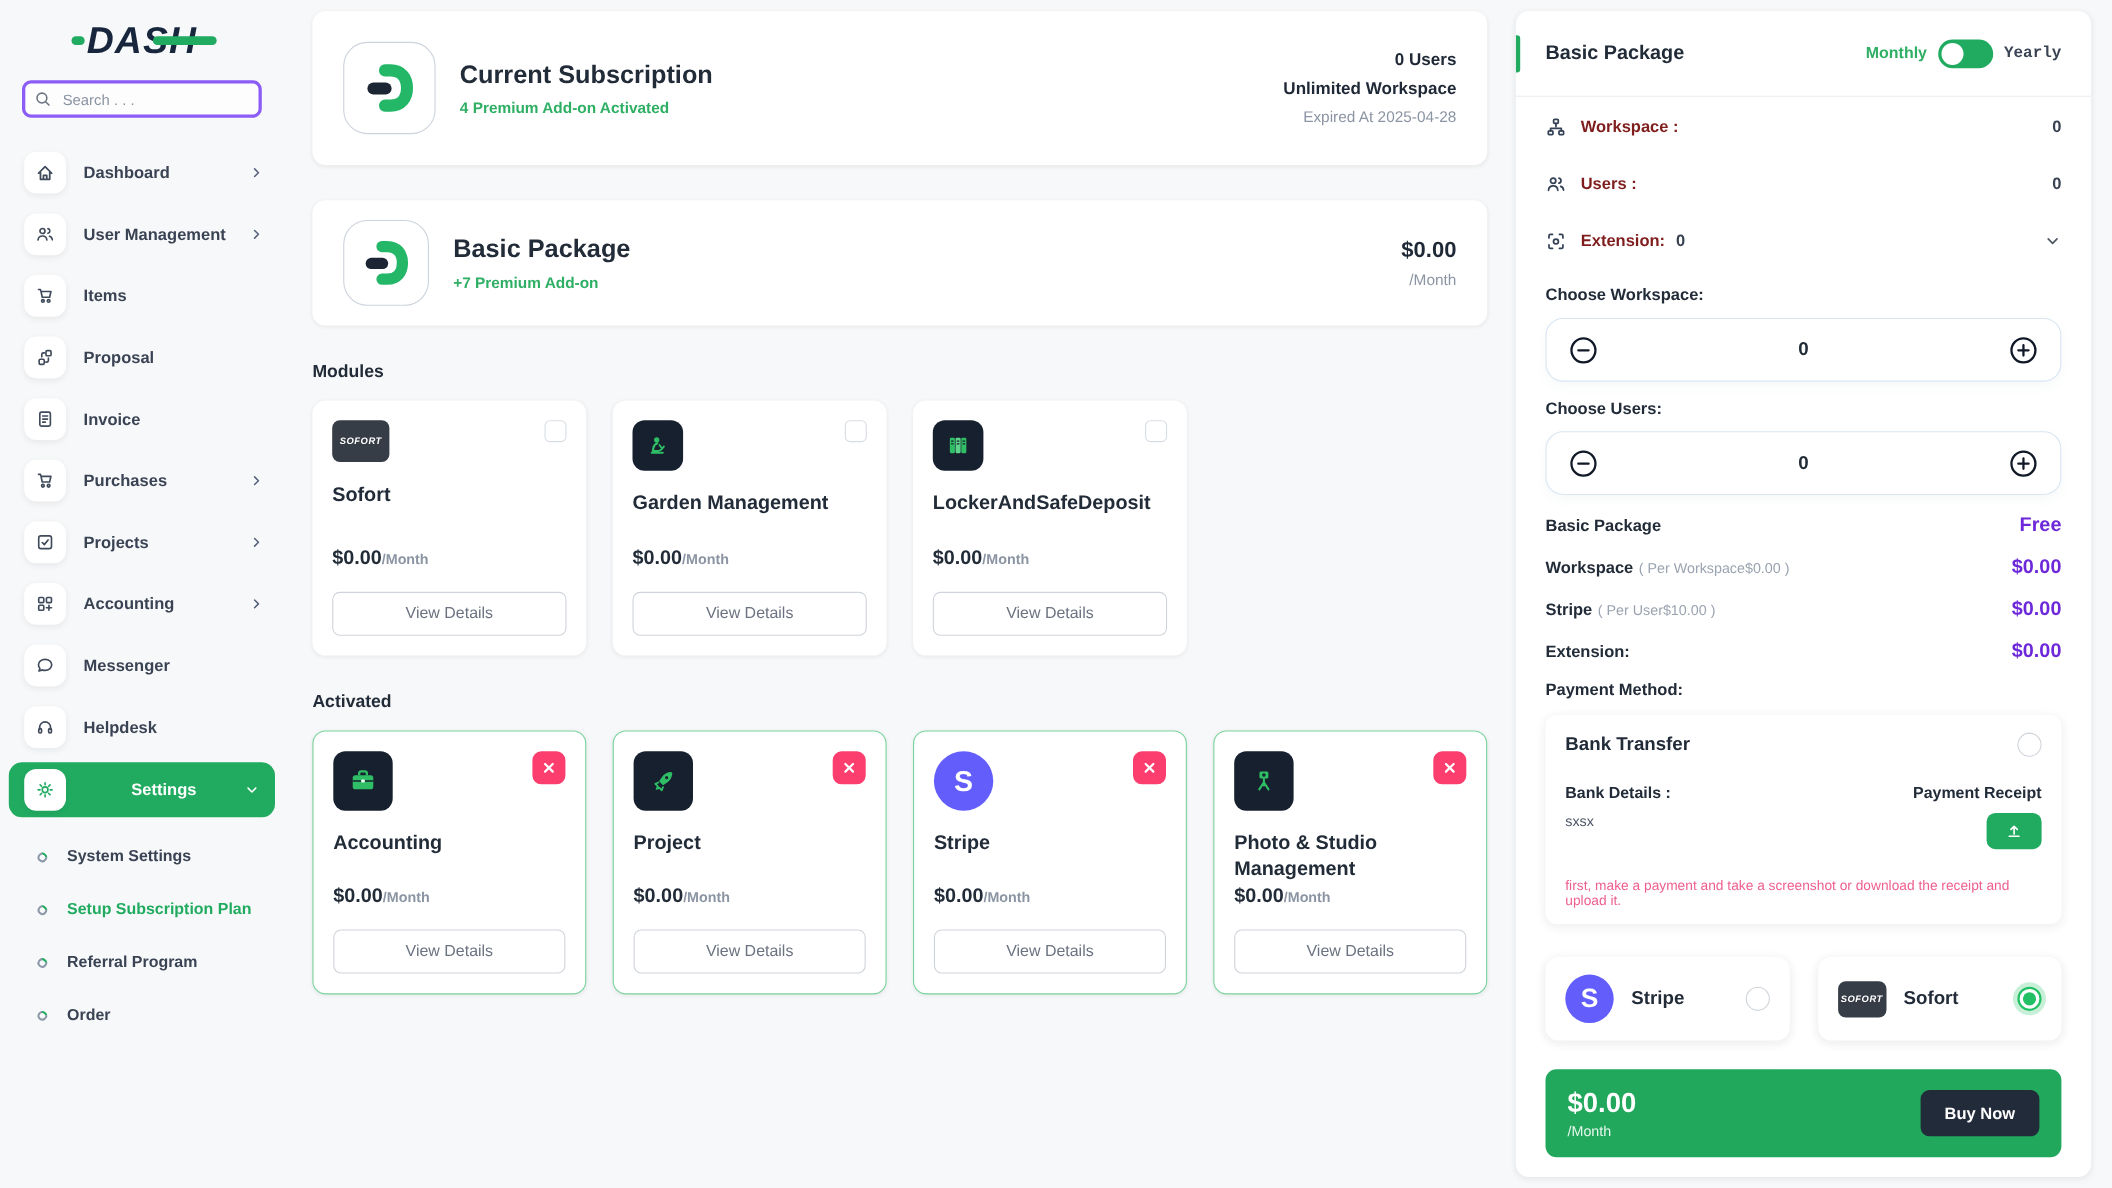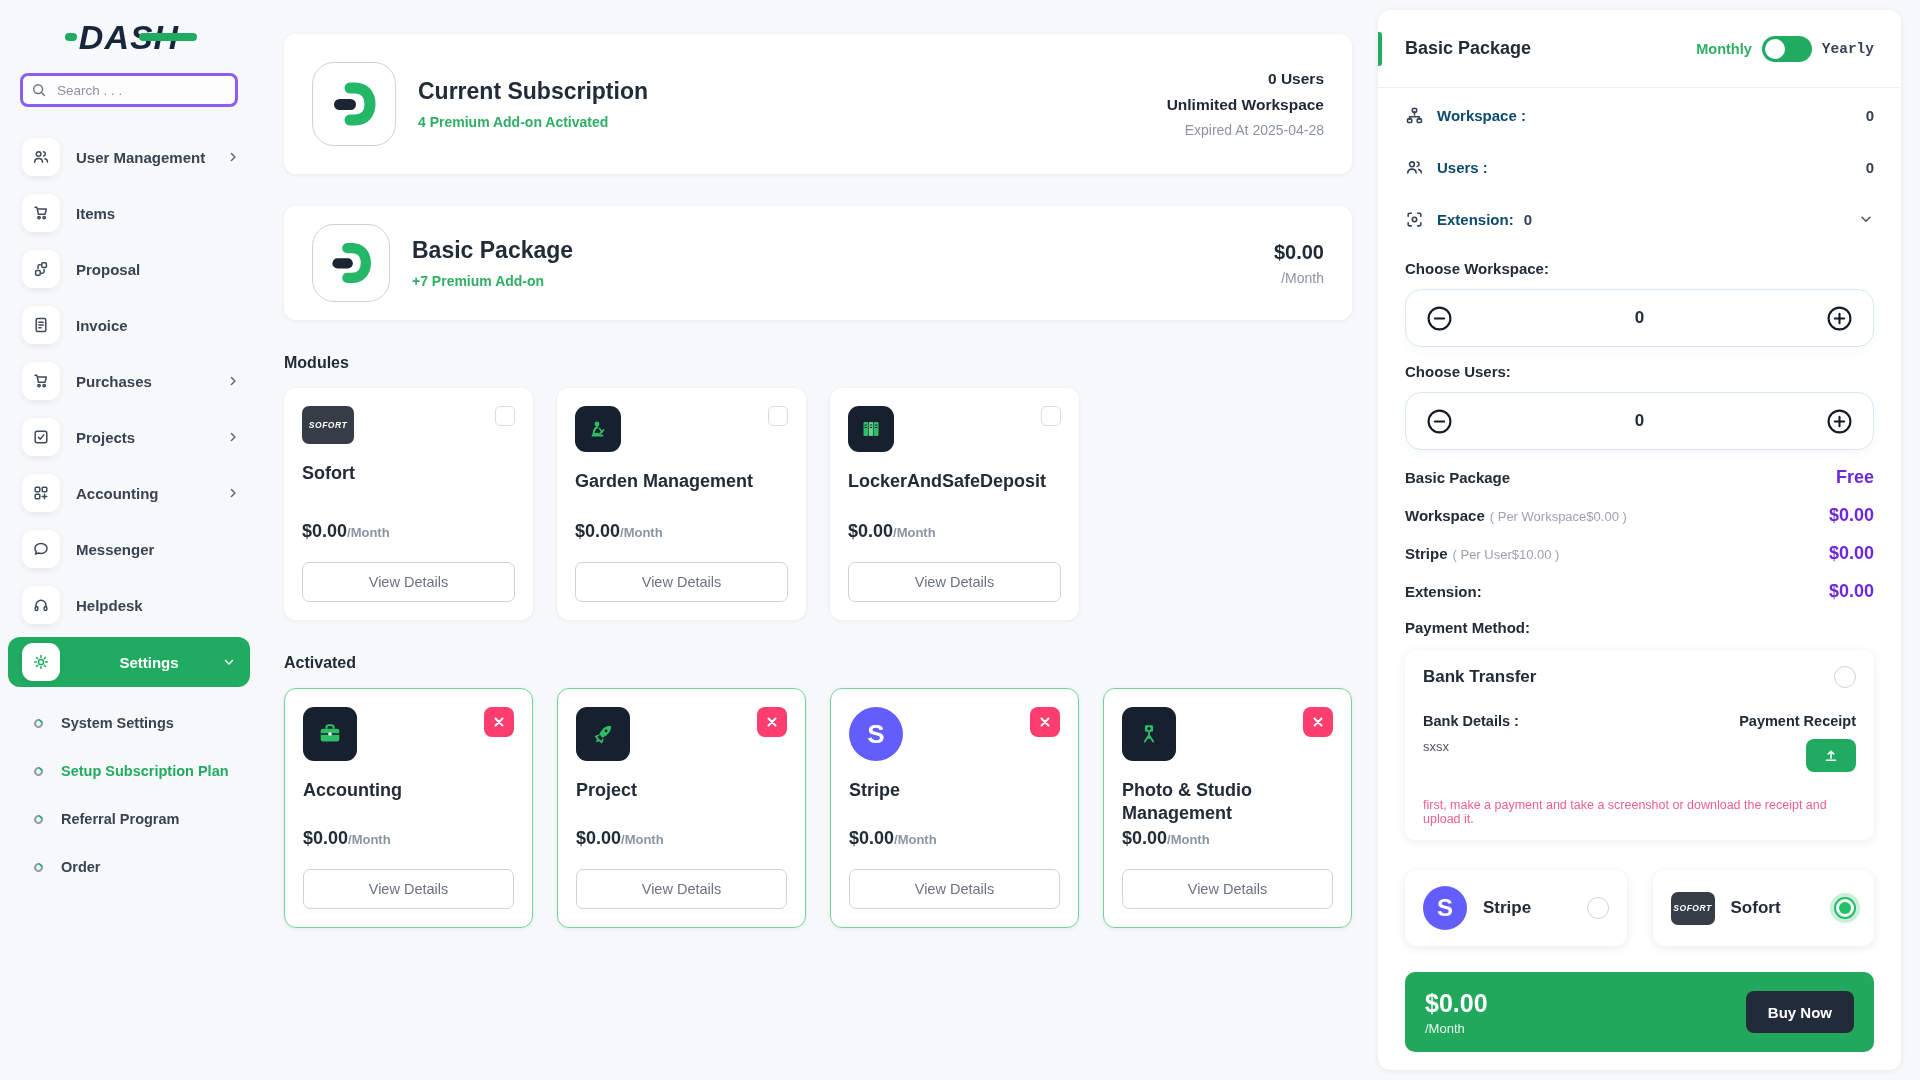--- a/index.html
+++ b/index.html
@@ -25,21 +25,21 @@
   .nav-item.active { background:#21ab61; border-radius:12px; margin:4px 8px; height:50px; padding:0 14px;text-align:center; }
   .nav-item.active .nav-label, .nav-item.active .nav-chev { color:#fff; }
   .nav-item.active .nav-tile svg { stroke:#21ab61; }
   .submenu { padding:8px 0 0 34px; }
   .sub-item { display:flex; align-items:center; height:48px; cursor:pointer; }
   .sub-bullet { width:9px; height:9px; border:2px solid #8d98a9; border-radius:50%; border-top-color:#21ab61; transform:rotate(40deg); flex:0 0 auto; }
   .sub-label { margin-left:18px; font-size:14.5px; font-weight:600; color:#3a4354; }
   .sub-item.active .sub-label { color:#21ab61; }
 
   
-  .main { padding:10px 26px 0 26px;margin-top:24px; }
+  .main { padding:10px 26px 0 26px; }
   .wide-card { background:#fff; border-radius:12px; box-shadow:0 1px 4px rgba(16,24,40,.07); display:flex; align-items:center; padding:26px 28px; }
   .wide-card.first { height:140px; }
   .wide-card.second { height:114px; margin-top:32px; }
   .logo-badge { width:84px; height:84px; border:1px solid #cdd3dc; border-radius:22px; display:flex; align-items:center; justify-content:center; flex:0 0 auto; }
   .second .logo-badge { width:78px; height:78px; }
   .wc-text { margin-left:22px; flex:1; }
   .wc-title { font-size:23px; font-weight:700; color:#222b38; }
   .wc-sub { margin-top:9px; font-size:14px; font-weight:600; color:#2eaf64; }
   .wc-right { text-align:right; }
   .wc-right .r1 { font-size:15.5px; font-weight:700; color:#1f2836; }
@@ -71,21 +71,21 @@
   .panel-head { display:flex; align-items:center; height:78px; border-bottom:1px solid #eceef1; margin:0 -27px; padding:0 27px; position:relative; }
   .accent { position:absolute; left:0; top:22px; width:4px; height:34px; background:#21ab61; border-radius:0 3px 3px 0; }
   .panel-title { font-size:18px; font-weight:700; color:#222b38; flex:1; }
   .bill-monthly { font-size:14.5px; font-weight:600; color:#2eaf64; }
   .toggle { width:50px; height:26px; background:#21ab61; border-radius:13px; margin:0 10px; position:relative; cursor:pointer; }
   .toggle .knob { position:absolute; left:3px; top:3px; width:20px; height:20px; border-radius:50%; background:#fff; }
   .bill-yearly { font-size:14.5px; font-weight:600; color:#3a4354;font-family:Liberation Mono, monospace; }
   .cnt-row { display:flex; align-items:center; height:50px; margin-top:2px; }
   .cnt-row:first-of-type { margin-top:10px; }
   .cnt-ic { width:22px; display:flex; }
-  .cnt-label { margin-left:10px; font-size:15px; font-weight:600; color:#0c4a6e; }
+  .cnt-label { margin-left:10px; font-size:15px; font-weight:600; color:#7f1d1d; }
   .cnt-inline { margin-left:10px; font-size:15px; font-weight:600; color:#374151; }
   .cnt-val { margin-left:auto; font-size:15px; font-weight:600; color:#374151; }
   .choose-label { margin-top:16px; font-size:15px; font-weight:700; color:#222b38; }
   .stepper { margin-top:12px; height:58px; border:1px solid #d9e6f2; border-radius:16px; background:#fff; box-shadow:0 4px 10px rgba(100,130,160,.06); display:flex; align-items:center; padding:0 20px; }
   .stepper .st-btn { background:none; border:none; display:flex; cursor:pointer; padding:0; }
   .stepper .st-val { flex:1; text-align:center; font-size:17px; font-weight:600; color:#222b38; }
   .sum-row { display:flex; align-items:baseline; margin-top:17px; }
   .sum-row:first-of-type { margin-top:22px; }
   .sum-label { font-size:15px; font-weight:700; color:#222b38; }
   .sum-note { font-size:13px; color:#9aa3b0; margin-left:5px; }
@@ -134,20 +134,33 @@
             <circle cx="8" cy="8" r="5"></circle>
             <path d="M12 12l3.2 3.2"></path>
           </svg>
       </span>
       <input class="search-input" placeholder="Search . . ." style="">
     </div>
 
     <nav class="nav">
       <div class="nav-item">
         <span class="nav-tile">
+            <svg width="18" height="18" viewBox="0 0 18 18" fill="none" stroke="#3f4a5a" stroke-width="1.6" stroke-linecap="round" stroke-linejoin="round">
+              <path d="M3 9.5 9 3.5l6 6M4.8 8.6V15h8.4V8.6M7.5 15v-3.5h3V15"></path>
+            </svg>
+          </span>
+        <span class="nav-label">Dashboard</span>
+        <span class="nav-chev">
+            <svg width="14" height="14" viewBox="0 0 18 18" fill="none" stroke="currentColor" stroke-width="1.8" stroke-linecap="round" stroke-linejoin="round">
+              <path d="M7 4.5 11.5 9 7 13.5"></path>
+            </svg>
+          </span>
+      </div>
+      <div class="nav-item">
+        <span class="nav-tile">
             <svg width="18" height="18" viewBox="0 0 18 18" fill="none" stroke="#3f4a5a" stroke-width="1.5" stroke-linecap="round">
               <circle cx="6.6" cy="6" r="2.3"></circle>
               <path d="M2.6 14.2c.2-2.3 1.9-3.7 4-3.7s3.8 1.4 4 3.7M11.6 3.8a2.2 2.2 0 0 1 0 4.3M13 10.8c1.5.4 2.4 1.6 2.5 3.2"></path>
             </svg>
           </span>
         <span class="nav-label">User Management</span>
         <span class="nav-chev">
             <svg width="14" height="14" viewBox="0 0 18 18" fill="none" stroke="currentColor" stroke-width="1.8" stroke-linecap="round" stroke-linejoin="round">
               <path d="M7 4.5 11.5 9 7 13.5"></path>
             </svg>

